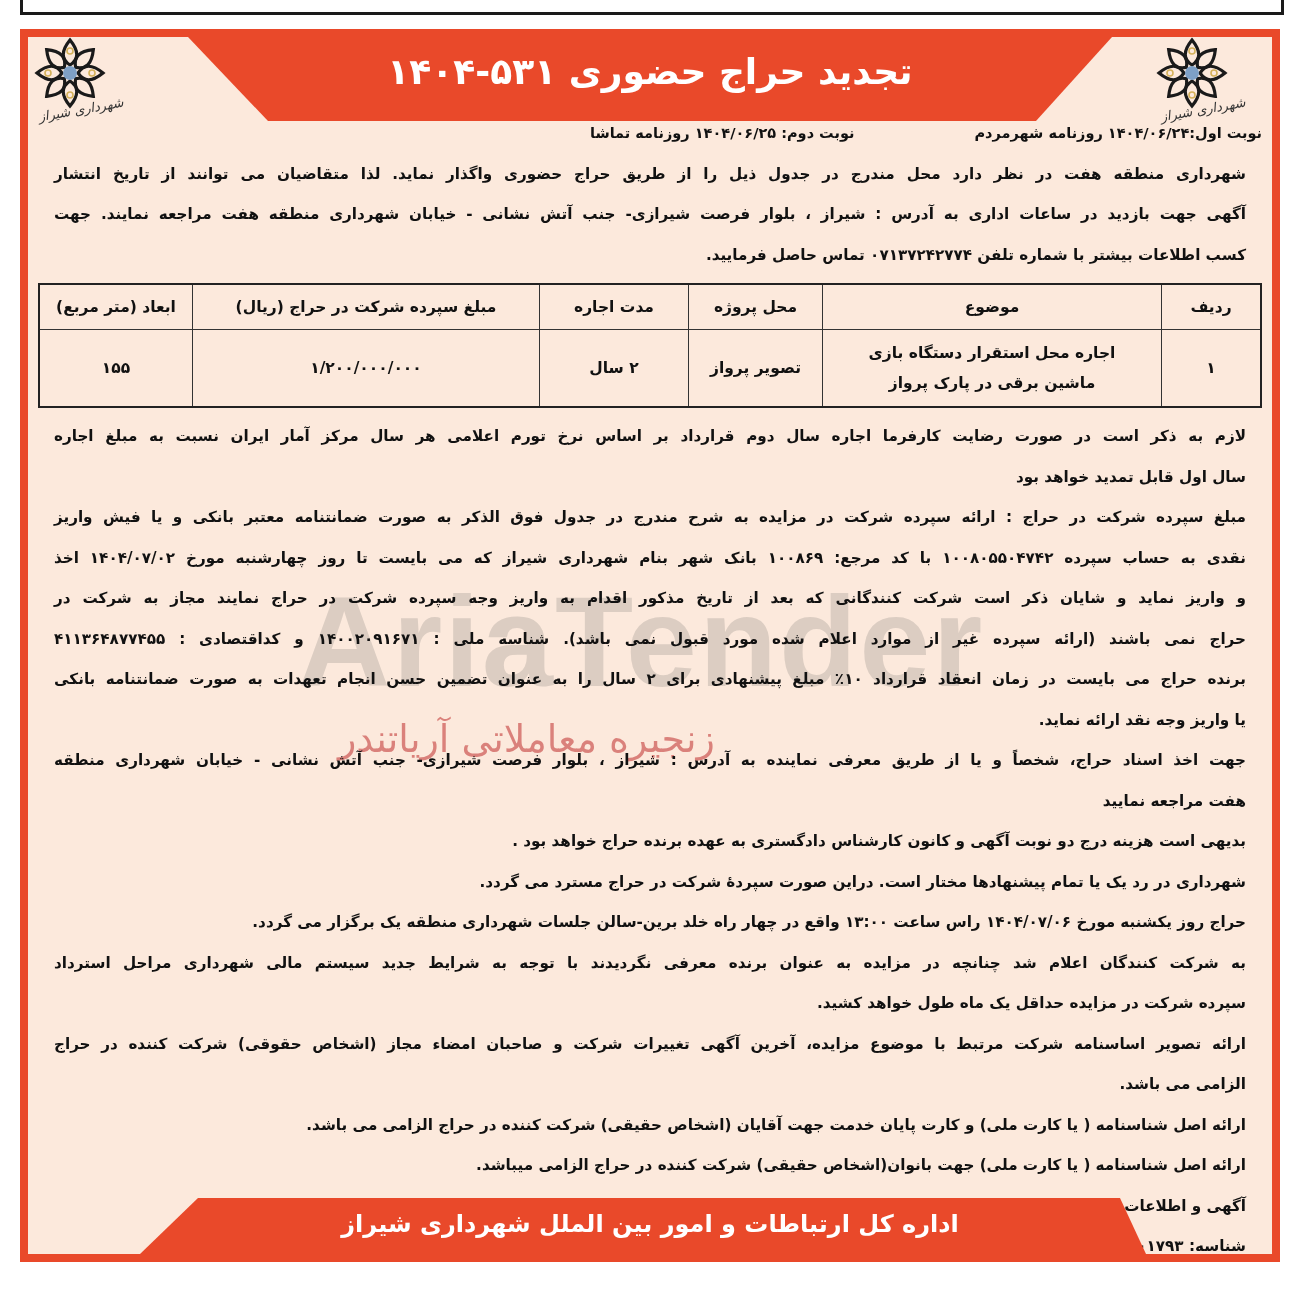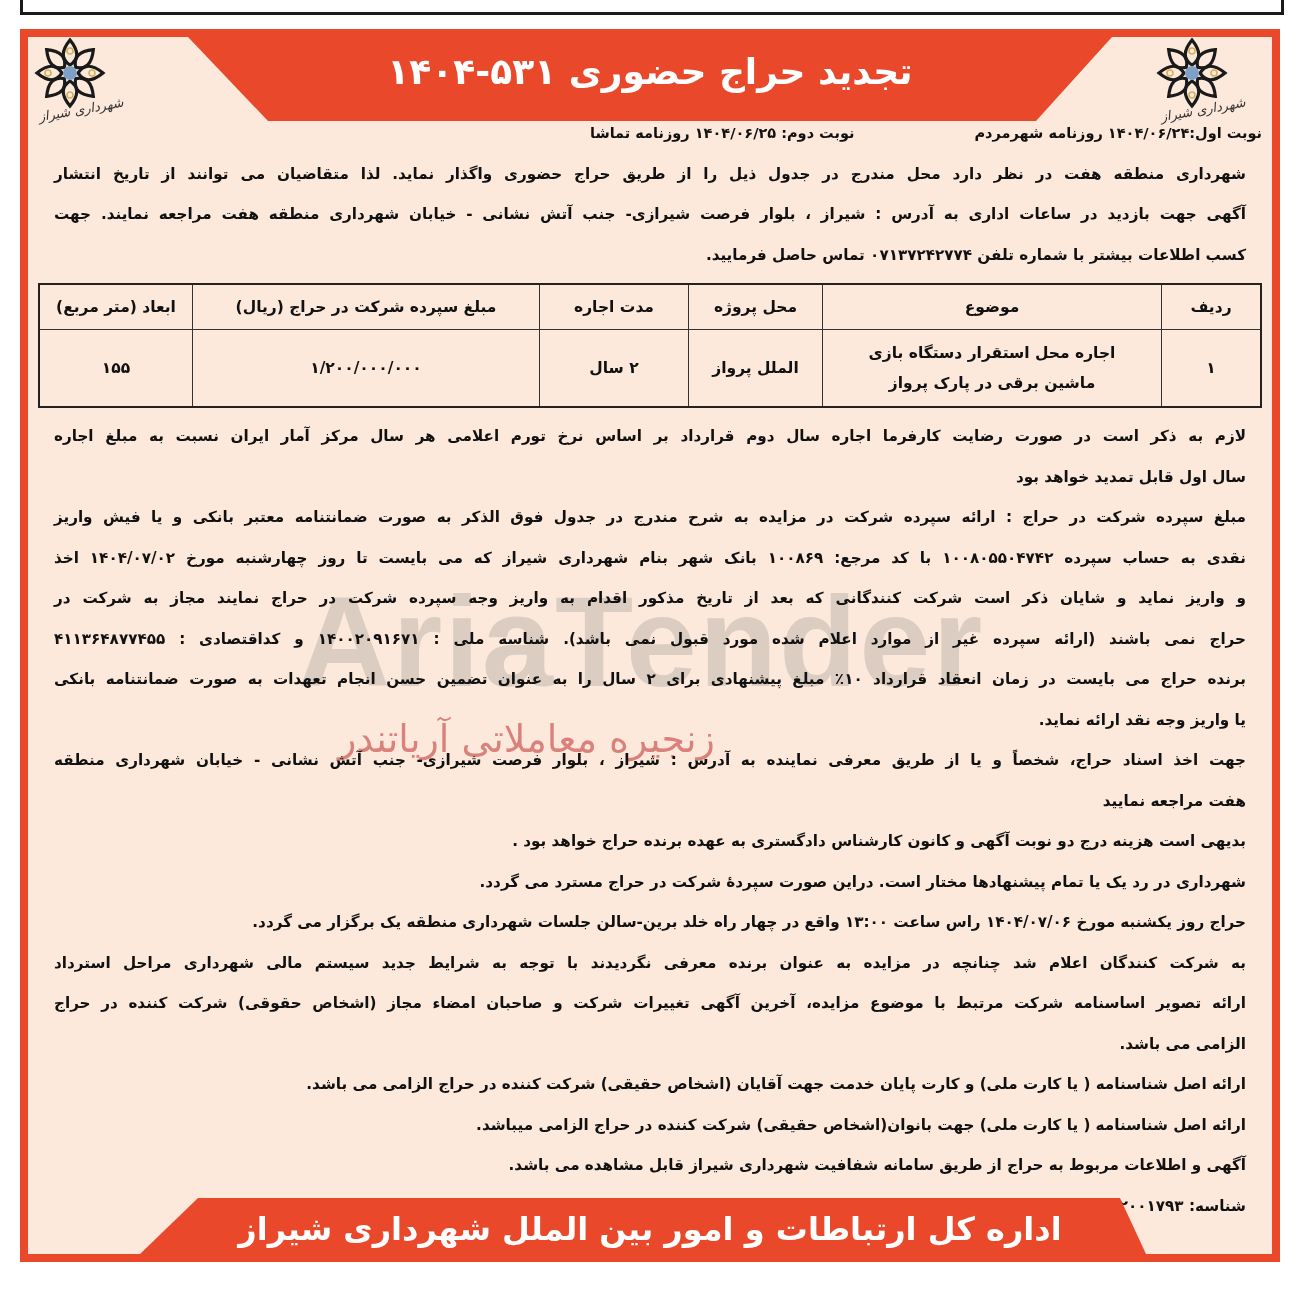--- a/index.html
+++ b/index.html
@@ -34,21 +34,21 @@
     table.lease td { height: 76px; line-height: 30px; }
     .watermark { position: absolute; left: 270px; top: 540px; width: 760px; height: 200px;
       pointer-events: none; opacity: 0.5; }
     .wm-logo { position: absolute; left: 0; top: 0; font-size: 128px; font-weight: bold;
       color: #bdb2a9; font-family: "Liberation Sans", sans-serif; letter-spacing: 2px; line-height: 130px; }
     .wm-sub { position: absolute; left: 40px; top: 140px; font-size: 38px; color: #b91c1c;
       direction: rtl; letter-spacing: 10px; font-family: "DejaVu Sans", sans-serif; }
     .bottom-band { position: absolute; left: 0; right: 0; bottom: 0; height: 56px; }
     .bottom-band svg { position: absolute; left: 0; top: 0; }
     .bottom-text { position: absolute; left: 0; right: 0; top: 12px; text-align: center; color: #fff;
-      font-size: 32px; font-weight: bold; direction: rtl; }
+      font-size: 24px; font-weight: bold; direction: rtl; }
   </style>
 </head>
 <body>
 
 <div class="top-box"></div>
 
 <div class="frame">
   <div class="inner">
 
     <div class="title-band">
@@ -127,21 +127,21 @@
             <th style="width:125px">محل پروژه</th>
             <th style="width:140px">مدت اجاره</th>
             <th style="width:338px">مبلغ سپرده شرکت در حراج (ریال)</th>
             <th>ابعاد (متر مربع)</th>
           </tr>
         </thead>
         <tbody>
           <tr>
             <td>۱</td>
             <td style="padding:0 26px;">اجاره محل استقرار دستگاه بازی ماشین برقی در پارک پرواز</td>
-            <td>الملل پرواز</td>
+            <td>تصویر پرواز</td>
             <td>۲ سال</td>
             <td>۱/۲۰۰/۰۰۰/۰۰۰</td>
             <td>۱۵۵</td>
           </tr>
         </tbody>
       </table>
 
       <p class="para fill">لازم به ذکر است در صورت رضایت کارفرما اجاره سال دوم قرارداد بر اساس نرخ تورم اعلامی هر سال مرکز آمار ایران نسبت به مبلغ اجاره</p>
       <p class="para">سال اول قابل تمدید خواهد بود</p>
       <p class="para fill">مبلغ سپرده شرکت در حراج : ارائه سپرده شرکت در مزایده به شرح مندرج در جدول فوق الذکر به صورت ضمانتنامه معتبر بانکی و یا فیش واریز</p>
@@ -149,20 +149,21 @@
       <p class="para fill">و واریز نماید و شایان ذکر است شرکت کنندگانی که بعد از تاریخ مذکور اقدام به واریز وجه سپرده شرکت در حراج نمایند مجاز به شرکت در</p>
       <p class="para fill">حراج نمی باشند (ارائه سپرده غیر از موارد اعلام شده مورد قبول نمی باشد). شناسه ملی : ۱۴۰۰۲۰۹۱۶۷۱ و کداقتصادی : ۴۱۱۳۶۴۸۷۷۴۵۵</p>
       <p class="para fill">برنده حراج می بایست در زمان انعقاد قرارداد ۱۰٪ مبلغ پیشنهادی برای ۲ سال را به عنوان تضمین حسن انجام تعهدات به صورت ضمانتنامه بانکی</p>
       <p class="para">یا واریز وجه نقد ارائه نماید.</p>
       <p class="para fill">جهت اخذ اسناد حراج، شخصاً و یا از طریق معرفی نماینده به آدرس :  شیراز ، بلوار فرصت شیرازی- جنب آتش نشانی - خیابان شهرداری منطقه</p>
       <p class="para">هفت مراجعه نمایید</p>
       <p class="para">بدیهی است هزینه درج دو نوبت آگهی و کانون کارشناس دادگستری به عهده برنده حراج خواهد بود .</p>
       <p class="para">شهرداری در رد یک یا تمام پیشنهادها مختار است. دراین صورت سپردهٔ شرکت در حراج مسترد می گردد.</p>
       <p class="para">حراج روز یکشنبه مورخ ۱۴۰۴/۰۷/۰۶ راس ساعت ۱۳:۰۰ واقع در چهار راه خلد برین-سالن جلسات شهرداری منطقه یک برگزار می گردد.</p>
       <p class="para fill">به شرکت کنندگان اعلام شد چنانچه در مزایده به عنوان برنده معرفی نگردیدند با توجه به شرایط جدید سیستم مالی شهرداری مراحل استرداد</p>
+      <p class="para">سپرده شرکت در مزایده حداقل یک ماه طول خواهد کشید.</p>
       <p class="para fill">ارائه تصویر اساسنامه شرکت مرتبط با موضوع مزایده، آخرین آگهی تغییرات شرکت و صاحبان امضاء مجاز (اشخاص حقوقی) شرکت کننده در حراج</p>
       <p class="para">الزامی می باشد.</p>
       <p class="para">ارائه اصل شناسنامه ( یا کارت ملی) و کارت پایان خدمت جهت آقایان (اشخاص حقیقی) شرکت کننده در حراج  الزامی می باشد.</p>
       <p class="para">ارائه اصل شناسنامه ( یا کارت ملی) جهت بانوان(اشخاص حقیقی)  شرکت کننده در حراج الزامی میباشد.</p>
       <p class="para">آگهی و اطلاعات مربوط به حراج از طریق سامانه شفافیت شهرداری شیراز قابل مشاهده می باشد.</p>
       <p class="para">شناسه: ۲۰۰۱۷۹۳</p>
     </div>
 
     <div class="bottom-band">
       <svg width="1244" height="56">

